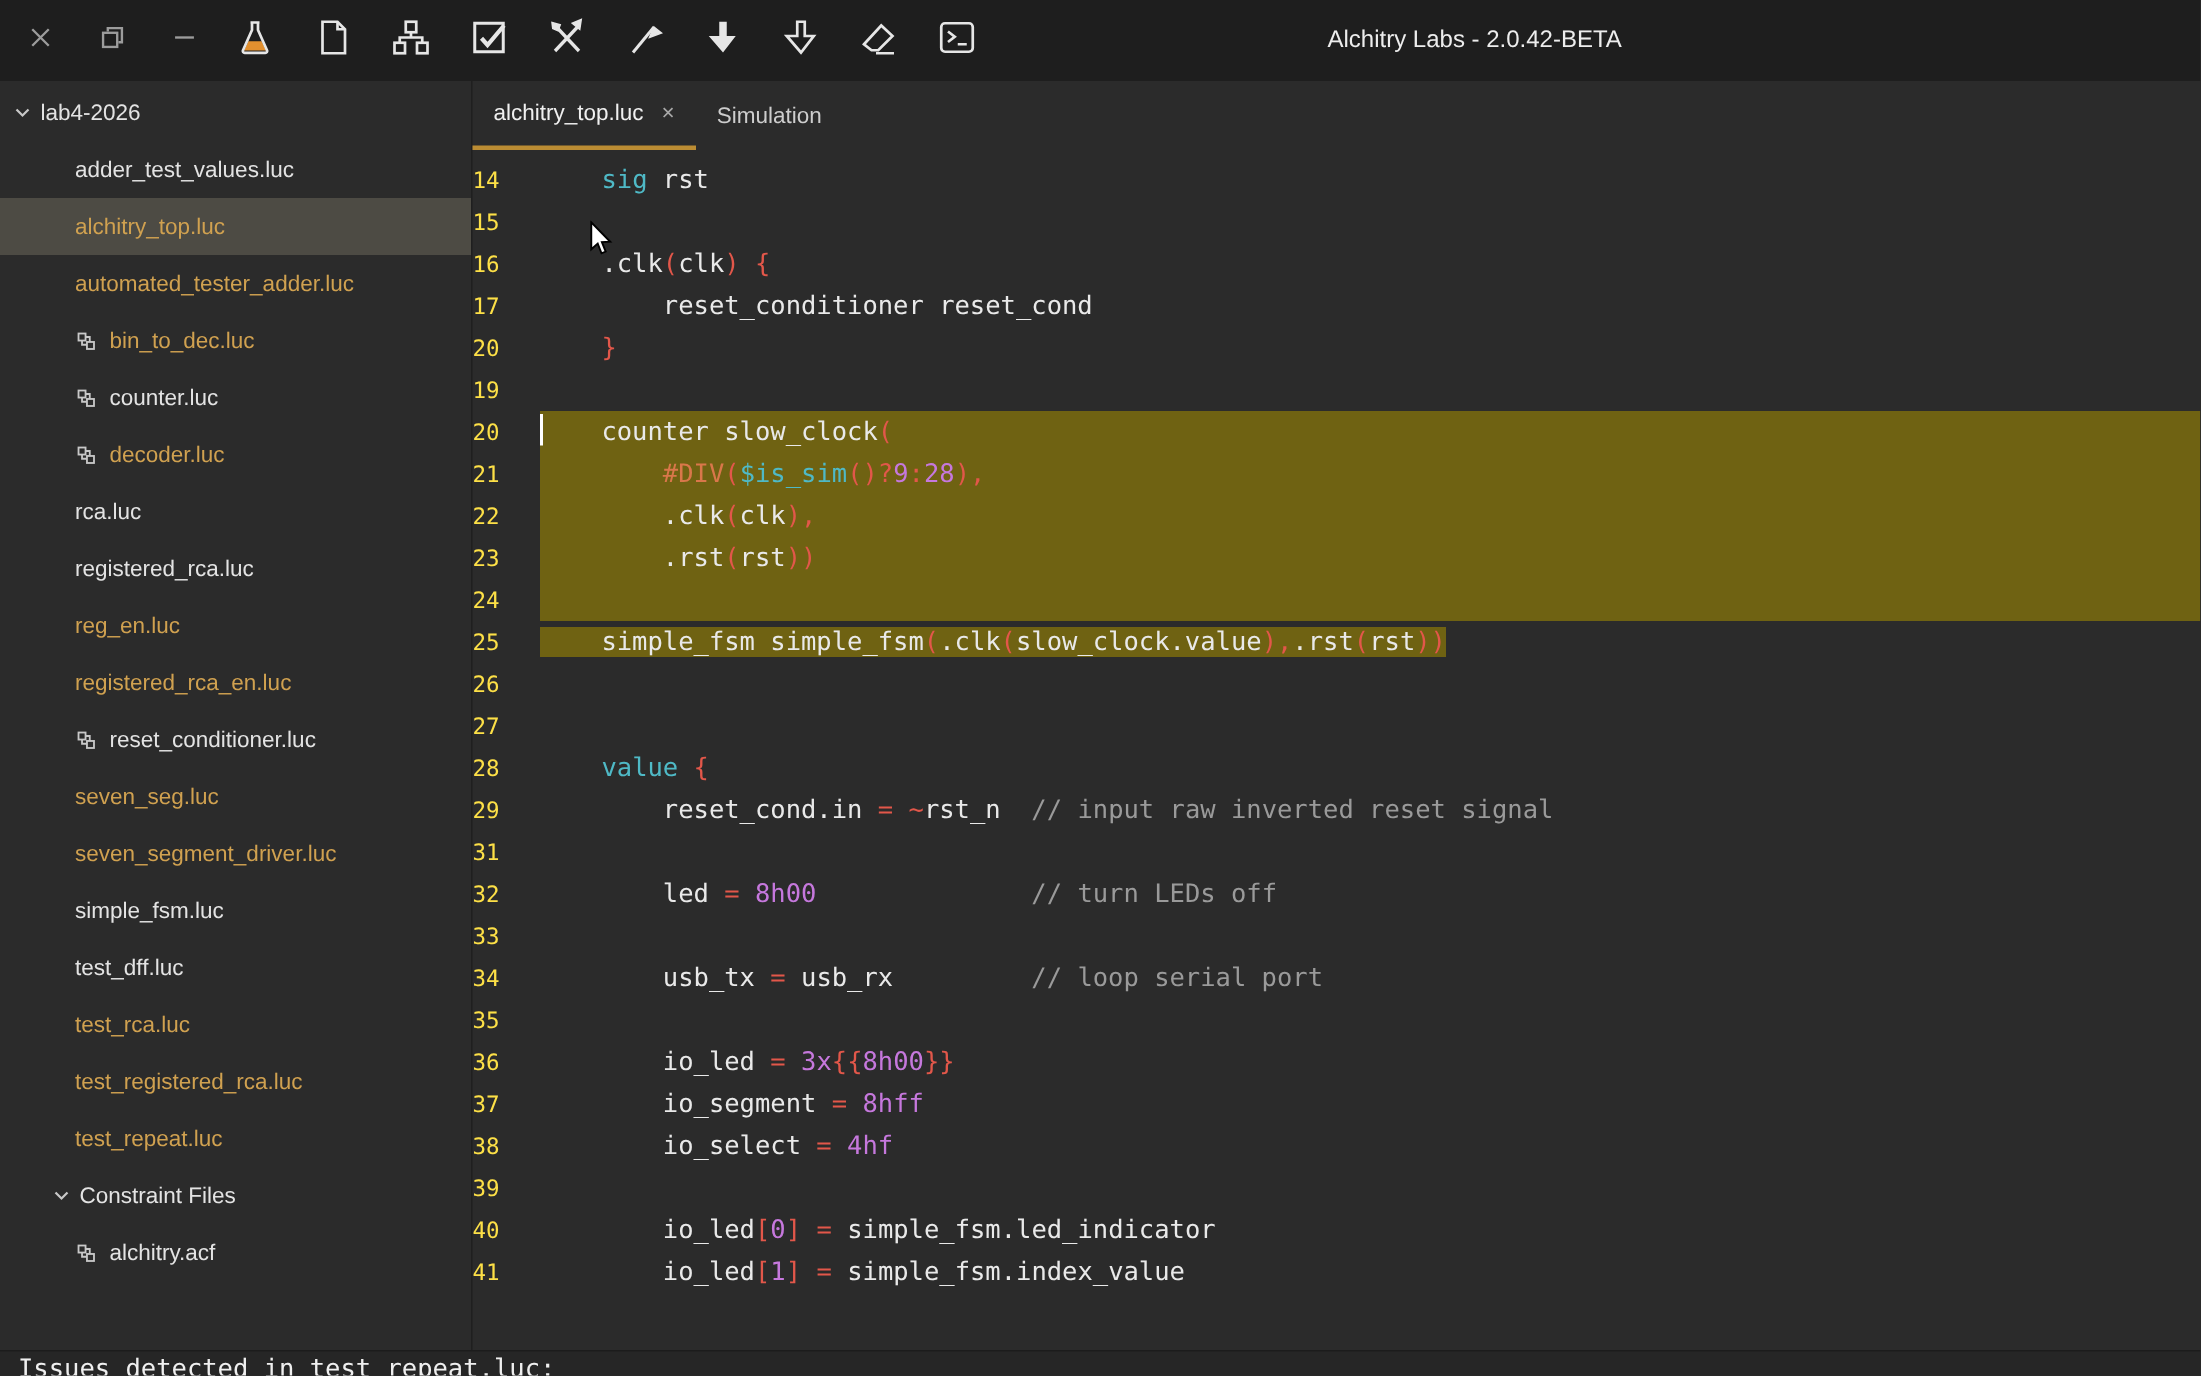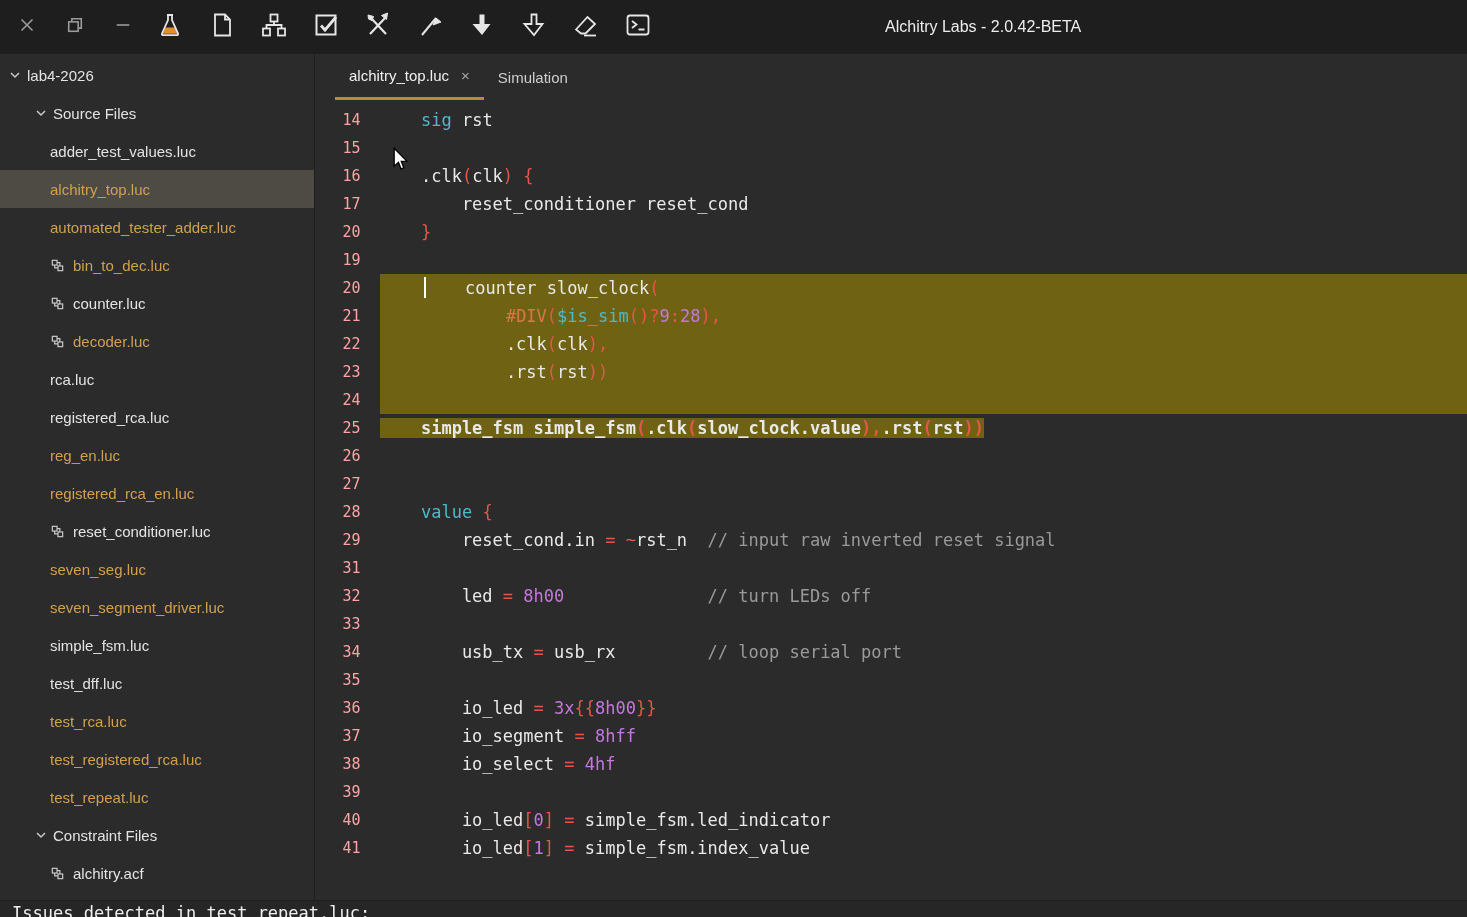--- a/index.html
+++ b/index.html
@@ -12,21 +12,21 @@
   .titlebar{height:54px;background:#1e1e1e;display:flex;align-items:center;position:relative;}
   .wincontrols{display:flex;gap:18px;margin-left:12px;}
   .wbtn{width:30px;height:30px;display:flex;align-items:center;justify-content:center;cursor:default;}
   .wbtn svg{width:22px;height:22px;}
   .toolbar{display:flex;gap:24px;margin-left:18px;}
   .tbtn{width:28px;height:28px;display:flex;align-items:center;justify-content:center;}
   .tbtn svg{width:28px;height:28px;}
   .apptitle{position:absolute;left:845px;top:50%;transform:translateY(-50%);
     font-size:16px;color:#ededed;white-space:nowrap;margin-left:40px;}
   
-  .main{display:flex;height:846px;gap:20px;}
+  .main{display:flex;height:846px;}
   .sidebar{width:315px;flex:none;box-sizing:border-box;border-right:1px solid #1f1f1f;
     padding-top:2px;overflow:hidden;background:#2b2b2b;}
   .trow{height:38px;display:flex;align-items:center;font-size:15px;color:#e3e3e3;
     white-space:nowrap;box-sizing:border-box;}
   .trow.lv0{padding-left:7px;}
   .trow.lv1{padding-left:33px;}
   .trow.lv2{padding-left:50px;}
   .trow.accent{color:#d0a150;}
   .trow.selected{background:#4d4b44;}
   .chev{width:16px;height:16px;margin-right:4px;flex:none;display:flex;align-items:center;}
@@ -35,25 +35,25 @@
   .mico svg{width:15px;height:15px;}
   
   .editor{flex:1;display:flex;flex-direction:column;min-width:0;}
   .tabbar{height:46px;flex:none;display:flex;align-items:stretch;}
   .tab{display:flex;align-items:center;gap:12px;padding:0 14px;font-size:15px;color:#cdcdcd;box-sizing:border-box;}
   .tab.active{color:#f0f0f0;border-bottom:3px solid #bb8c33;}
   .tab .close{color:#a8a8a8;font-size:15px;}
   .code{flex:1;padding-top:6px;overflow:hidden;position:relative;
     font-family:"DejaVu Sans Mono",monospace;font-size:17px;}
   .cline{display:flex;height:28px;line-height:28px;}
-  .lnum{width:45px;flex:none;text-align:center;padding-right:12px;box-sizing:border-box;
-    color:#fca5a5;font-size:15px;}
+  .lnum{width:45px;flex:none;text-align:left;padding-right:12px;box-sizing:border-box;
+    color:#fde047;font-size:15px;}
   .lcontent{flex:1;white-space:pre;min-width:0;}
-  .sel-full{background:#6f6212;padding-left:44px;}
-  .sel-text{background:#6f6212;font-weight:bold;}
+  .sel-full{background:#6f6212;}
+  .sel-text{background:#6f6212;}
   .caret{display:inline-block;width:2px;height:21px;background:#ffffff;vertical-align:-4px;margin-right:-2px;}
   .tk-kw{color:#4fb9c6;text-align:center;}
   .tk-id{color:#e9e9e9;}
   .tk-p{color:#e2574a;}
   .tk-num{color:#c678dd;}
   .tk-c{color:#9a9a9a;}
   .tk-pre{color:#d9774a;}
   
   .statusbar{height:34px;background:#262626;border-top:1px solid #1c1c1c;box-sizing:border-box;overflow:hidden;}
   .status-msg{margin:2px 0 0 12px;font-family:"DejaVu Sans Mono",monospace;font-size:17px;color:#efefef;white-space:nowrap;}
@@ -152,28 +152,20 @@
 <div class="main">
   <div class="sidebar">
       <div class="trow lv0">
         <span class="chev">
           <svg viewBox="0 0 16 16" fill="none" stroke="#c8c8c8" stroke-width="1.5">
             <path d="M4 6l4 4 4-4"></path>
           </svg>
         </span>
         <span>lab4-2026</span>
       </div>
-      <div class="trow lv1">
-        <span class="chev">
-          <svg viewBox="0 0 16 16" fill="none" stroke="#c8c8c8" stroke-width="1.5">
-            <path d="M4 6l4 4 4-4"></path>
-          </svg>
-        </span>
-        <span>Source Files</span>
-      </div>
       <div class="trow lv2">
         <span>adder_test_values.luc</span>
       </div>
       <div class="trow lv2 accent selected">
         <span>alchitry_top.luc</span>
       </div>
       <div class="trow lv2 accent">
         <span>automated_tester_adder.luc</span>
       </div>
       <div class="trow lv2 accent">

